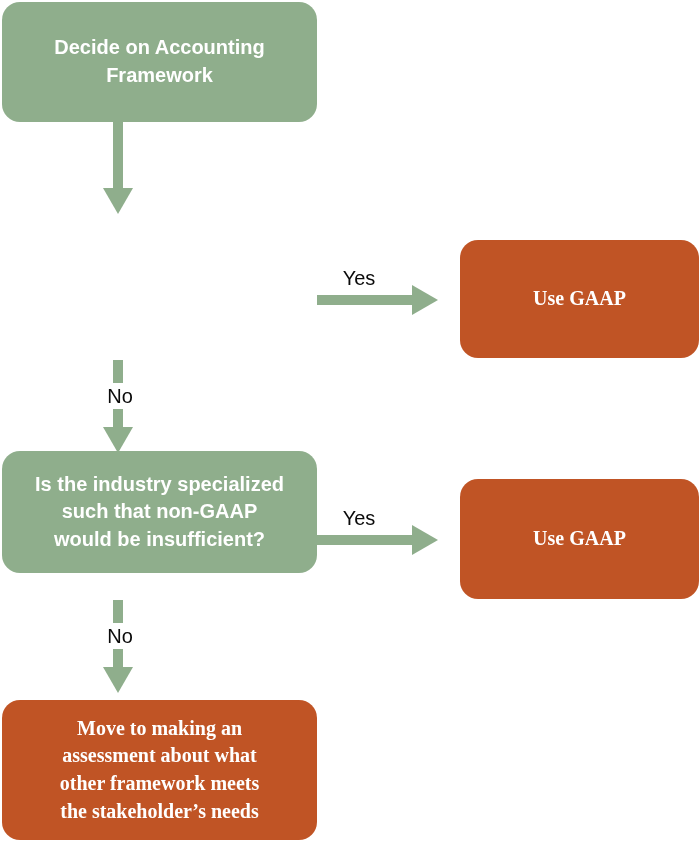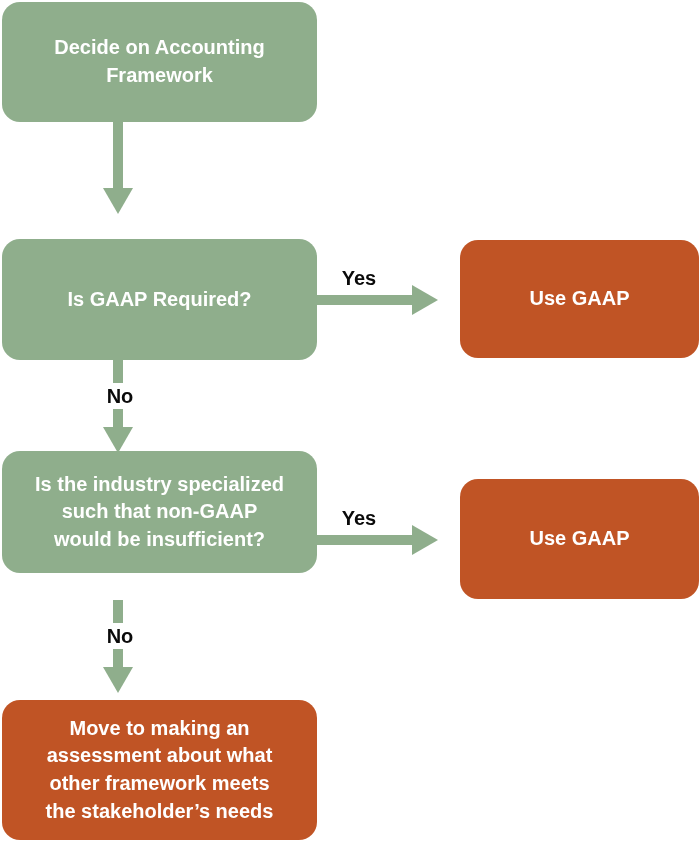--- a/index.html
+++ b/index.html
@@ -29,21 +29,21 @@
     justify-content:center;
     text-align:center;
     color:var(--node-text);
     font-size:20px;
     font-weight:bold;
     line-height:1.38;
     white-space:pre-line;
     padding:0 28px;
   }
   .node.green{background:var(--green);}
-  .node.orange{background:var(--orange);}
+  .node.orange{background:var(--orange);font-family:Liberation Serif, serif;}
 
   .stem-v{
     position:absolute;
     width:10px;
     background:var(--green);
   }
   .stem-h{
     position:absolute;
     height:10px;
     background:var(--green);
@@ -59,38 +59,37 @@
     position:absolute;
     width:0;height:0;
     border-top:15px solid transparent;
     border-bottom:15px solid transparent;
     border-left:26px solid var(--green);
   }
   .edge-label{
     position:absolute;
     color:var(--label-text);
     font-size:20px;
-    font-weight:bold;
+    font-weight:normal;
     text-align:center;
     background:var(--bg);
     line-height:1.3;
   }
 </style>
 </head>
 <body>
 
 <div class="canvas">
 
   <div class="node green" style="left:2px;top:2px;width:315px;height:120px;">Decide on Accounting
 Framework</div>
 
   <div class="stem-v" style="left:113px;top:122px;height:66px;"></div>
   <div class="head-down" style="left:103px;top:188px;"></div>
 
-  <div class="node green" style="left:2px;top:239px;width:315px;height:121px;">Is GAAP Required?</div>
 
   <div class="edge-label" style="left:334px;top:265px;width:50px;">Yes</div>
   <div class="stem-h" style="left:317px;top:295px;width:95px;"></div>
   <div class="head-right" style="left:412px;top:285px;"></div>
 
   <div class="node orange" style="left:460px;top:240px;width:239px;height:118px;">Use GAAP</div>
 
   <div class="stem-v" style="left:113px;top:360px;height:67px;"></div>
   <div class="edge-label" style="left:94px;top:383px;width:52px;">No</div>
   <div class="head-down" style="left:103px;top:427px;"></div>

